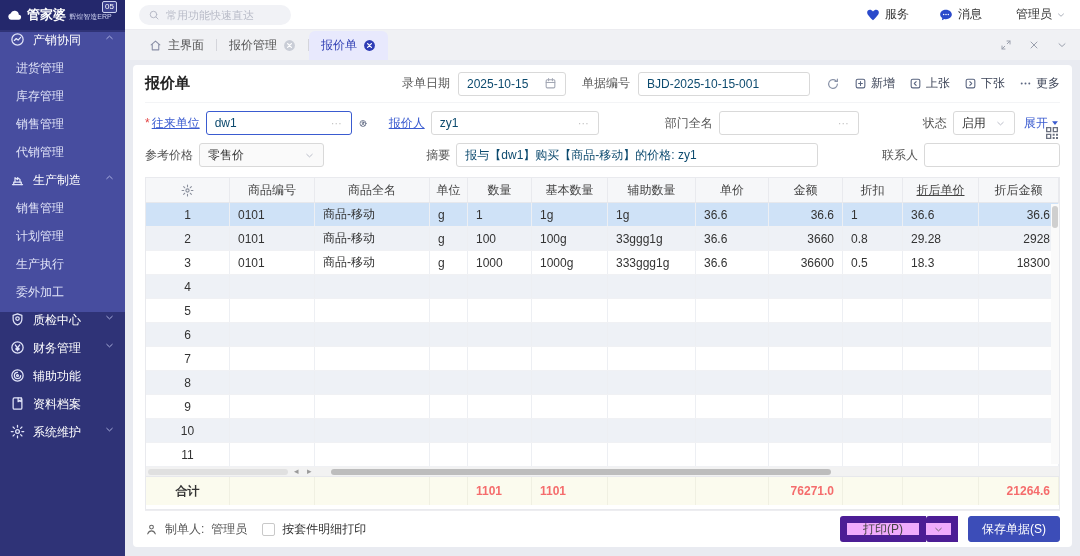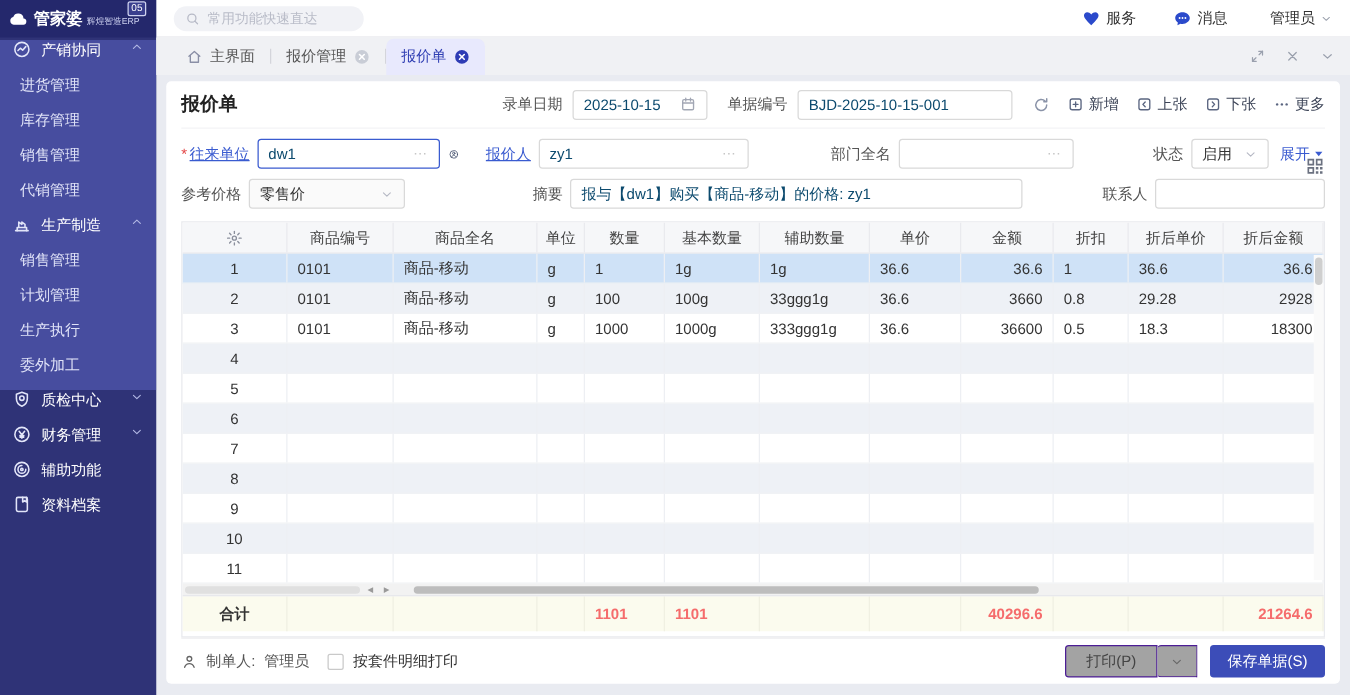--- a/index.html
+++ b/index.html
@@ -102,21 +102,21 @@
   .sum-label{font-weight:bold;color:#333}
   .red{color:#f56c6c;font-weight:bold}
 
   
   .footer{height:37px;display:flex;align-items:center;border-top:1px solid #ededf0;gap:7px;flex-shrink:0}
   .footer .p-ic{width:13px;height:13px;color:#666;display:inline-flex}
   .creator{color:#555}
   .chk{width:13px;height:13px;border:1px solid #c9c9c9;border-radius:2px;background:#fff;margin-left:8px;cursor:pointer;flex-shrink:0}
   .footer-right{margin-left:auto;display:flex;align-items:center;gap:10px}
   .split{display:flex}
-  .btn{height:26px;border:1px solid #4c1d95;border-radius:3px;background:#a3a3a3;display:flex;align-items:center;justify-content:center;color:#444;padding:0 16px;cursor:pointer;white-space:nowrap}
+  .btn{height:26px;border:7px solid #4c1d95;border-radius:3px;background:#f0abfc;display:flex;align-items:center;justify-content:center;color:#444;padding:0 16px;cursor:pointer;white-space:nowrap}
   .split .btn{border-radius:3px 0 0 3px}
   .btn-caret{width:32px;padding:0;border-left:0;border-radius:0 3px 3px 0;color:#666}
   .btn-caret .ic{width:11px;height:11px;display:inline-flex}
   .btn-primary{background:#3c4db8;border:1px solid #3c4db8;color:#fff;border-radius:3px;padding:0 13px}
   .ic svg,.chev svg,.mi-ic svg,.cls svg,.gear svg,.qr svg,.pc-icon svg,.hdr-ic svg,.p-ic svg{width:100%;height:100%;display:block}
 </style>
 </head>
 <body>
 
 <div class="app">
@@ -228,20 +228,34 @@
         </div>
         <div class="menu-item group">
           <span class="mi-ic">
             <svg viewBox="0 0 24 24" fill="none" stroke="currentColor" stroke-width="2" stroke-linecap="round" stroke-linejoin="round">
               <rect x="5" y="3" width="14" height="18" rx="2"></rect>
               <path d="M13 3v6l2.5-1.8L18 9V3"></path>
             </svg>
           </span>
           <span class="mi-label">资料档案</span>
         </div>
+        <div class="menu-item group">
+          <span class="mi-ic">
+            <svg viewBox="0 0 24 24" fill="none" stroke="currentColor" stroke-width="2" stroke-linecap="round" stroke-linejoin="round">
+              <circle cx="12" cy="12" r="3"></circle>
+              <path d="M12 2v3M12 19v3M2 12h3M19 12h3M4.9 4.9l2.1 2.1M17 17l2.1 2.1M19.1 4.9 17 7M7 17l-2.1 2.1"></path>
+            </svg>
+          </span>
+          <span class="mi-label">系统维护</span>
+          <span class="chev">
+            <svg viewBox="0 0 24 24" fill="none" stroke="currentColor" stroke-width="2" stroke-linecap="round" stroke-linejoin="round">
+              <polyline points="6 9.5 12 15 18 9.5"></polyline>
+            </svg>
+          </span>
+        </div>
       </div>
   </div>
 
   <div class="main">
 
     <div class="topbar">
       <div class="search">
         <span class="ic">
             <svg viewBox="0 0 24 24" fill="none" stroke="currentColor" stroke-width="2" stroke-linecap="round" stroke-linejoin="round">
               <circle cx="11" cy="11" r="6.5"></circle>
@@ -496,21 +510,21 @@
               </div>
               <div class="th" style="width: 73px;">
                 <span>单价</span>
               </div>
               <div class="th" style="width: 74px;">
                 <span>金额</span>
               </div>
               <div class="th" style="width: 60px;">
                 <span>折扣</span>
               </div>
-              <div class="th" style="width: 76px;">
+              <div class="th" style="width: 76px; text-decoration: underline;">
                 <span>折后单价</span>
               </div>
               <div class="th" style="width: 80px; flex: 1 1 0%;">
                 <span>折后金额</span>
               </div>
             </div>
           <div class="tbody" id="tbody">
               <div class="tr selected">
                 <div class="td center" style="width: 84px;">1</div>
                 <div class="td left" style="width: 85px;">0101</div>
@@ -673,21 +687,21 @@
           </div>
           <div class="totals" id="totals">
               <div class="td center sum-label" style="width: 84px;">合计</div>
               <div class="td left" style="width: 85px;"></div>
               <div class="td left" style="width: 115px;"></div>
               <div class="td left" style="width: 38px;"></div>
               <div class="td left red" style="width: 64px;">1101</div>
               <div class="td left red" style="width: 76px;">1101</div>
               <div class="td left" style="width: 88px;"></div>
               <div class="td left" style="width: 73px;"></div>
-              <div class="td right red" style="width: 74px;">40296.6</div>
+              <div class="td right red" style="width: 74px;">76271.0</div>
               <div class="td left" style="width: 60px;"></div>
               <div class="td left" style="width: 76px;"></div>
               <div class="td right red" style="width: 80px; flex: 1 1 0%;">21264.6</div>
             </div>
           <div class="vscroll">
               <div class="vthumb"></div>
             </div>
         </div>
 
         <div class="footer">

